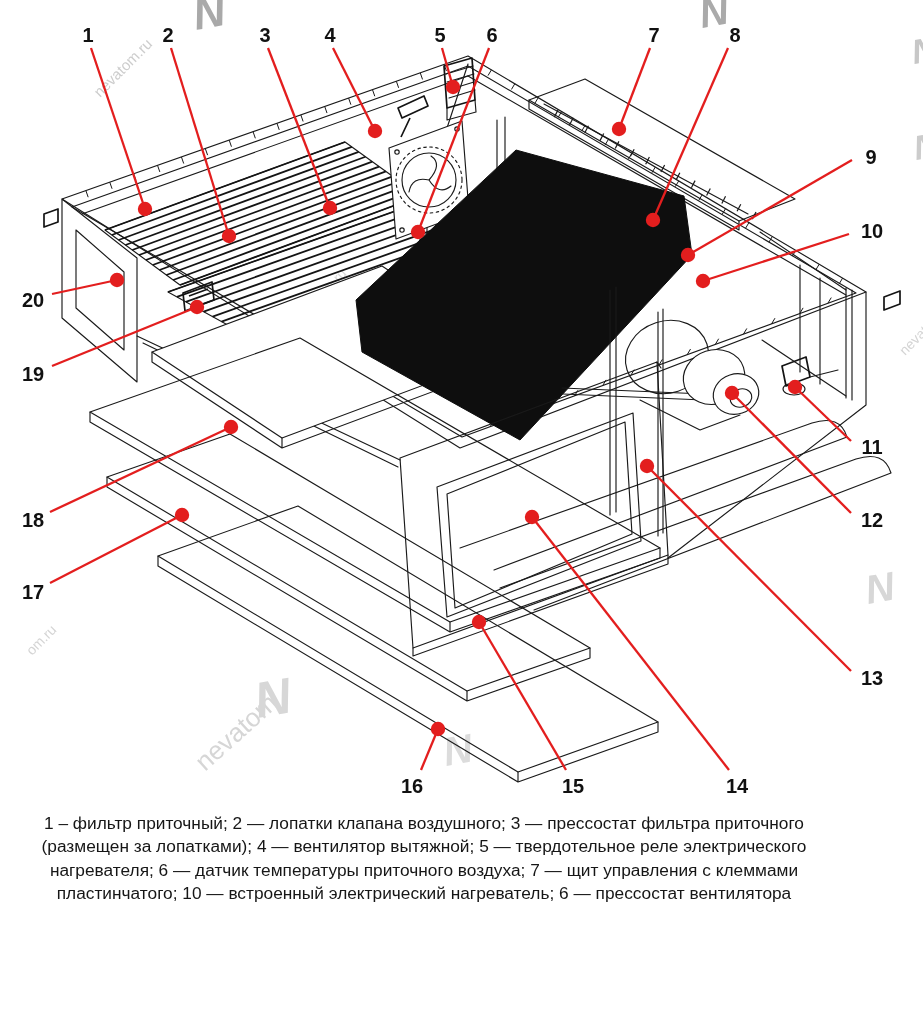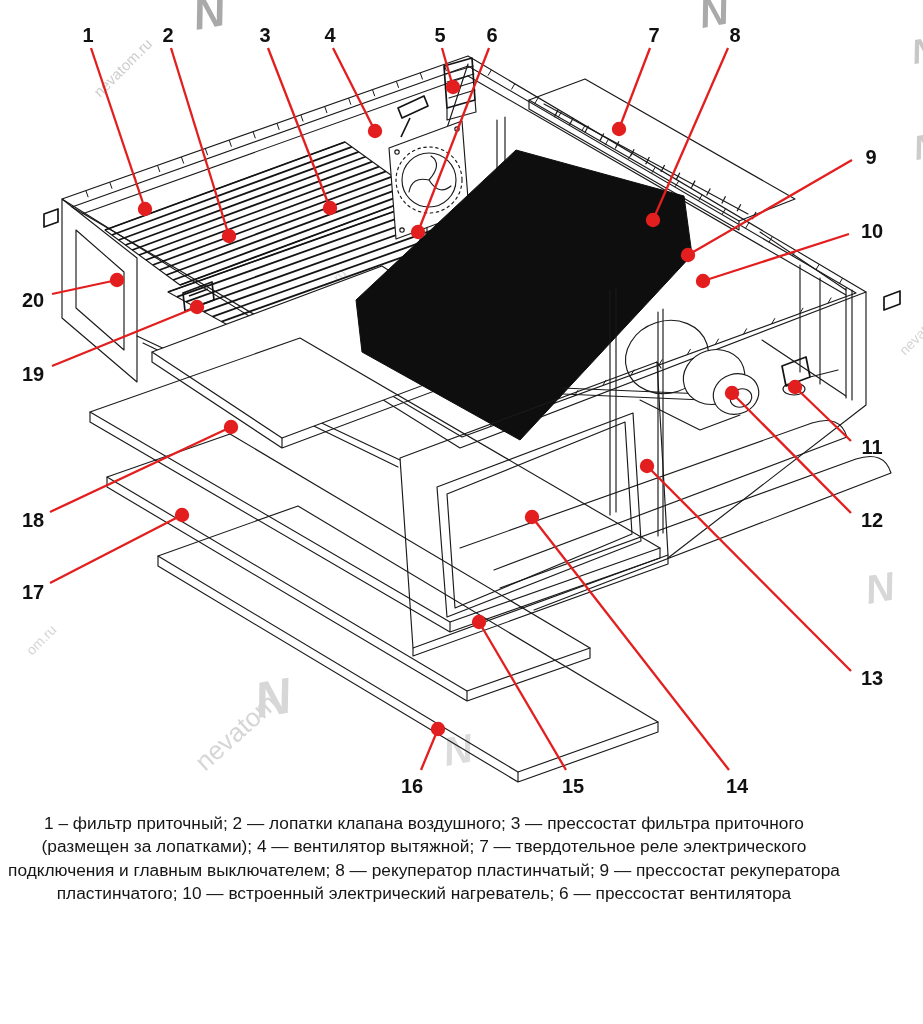--- a/index.html
+++ b/index.html
@@ -329,17 +329,17 @@
         <g>
           <line x1="52" y1="294" x2="117" y2="280" stroke="#e31e1e" stroke-width="2.3"></line>
           <circle cx="117" cy="280" r="7.2" fill="#e31e1e"></circle>
           <text x="33" y="307" text-anchor="middle" class="callout-num">20</text>
         </g>
       </g>
   </svg>
 
   <div class="caption" id="caption">
       <div>1 – фильтр приточный; 2 — лопатки клапана воздушного; 3 — прессостат фильтра приточного</div>
-      <div>(размещен за лопатками); 4 — вентилятор вытяжной; 7 — твердотельное реле электрического</div>
-      <div>подключения и главным выключателем; 8 — рекуператор пластинчатый; 9 — прессостат рекуператора</div>
+      <div>(размещен за лопатками); 4 — вентилятор вытяжной; 5 — твердотельное реле электрического</div>
+      <div>нагревателя; 6 — датчик температуры приточного воздуха; 7 — щит управления с клеммами</div>
       <div>пластинчатого; 10 — встроенный электрический нагреватель; 6 — прессостат вентилятора</div>
     </div>
 </div>
 
 </body></html>

